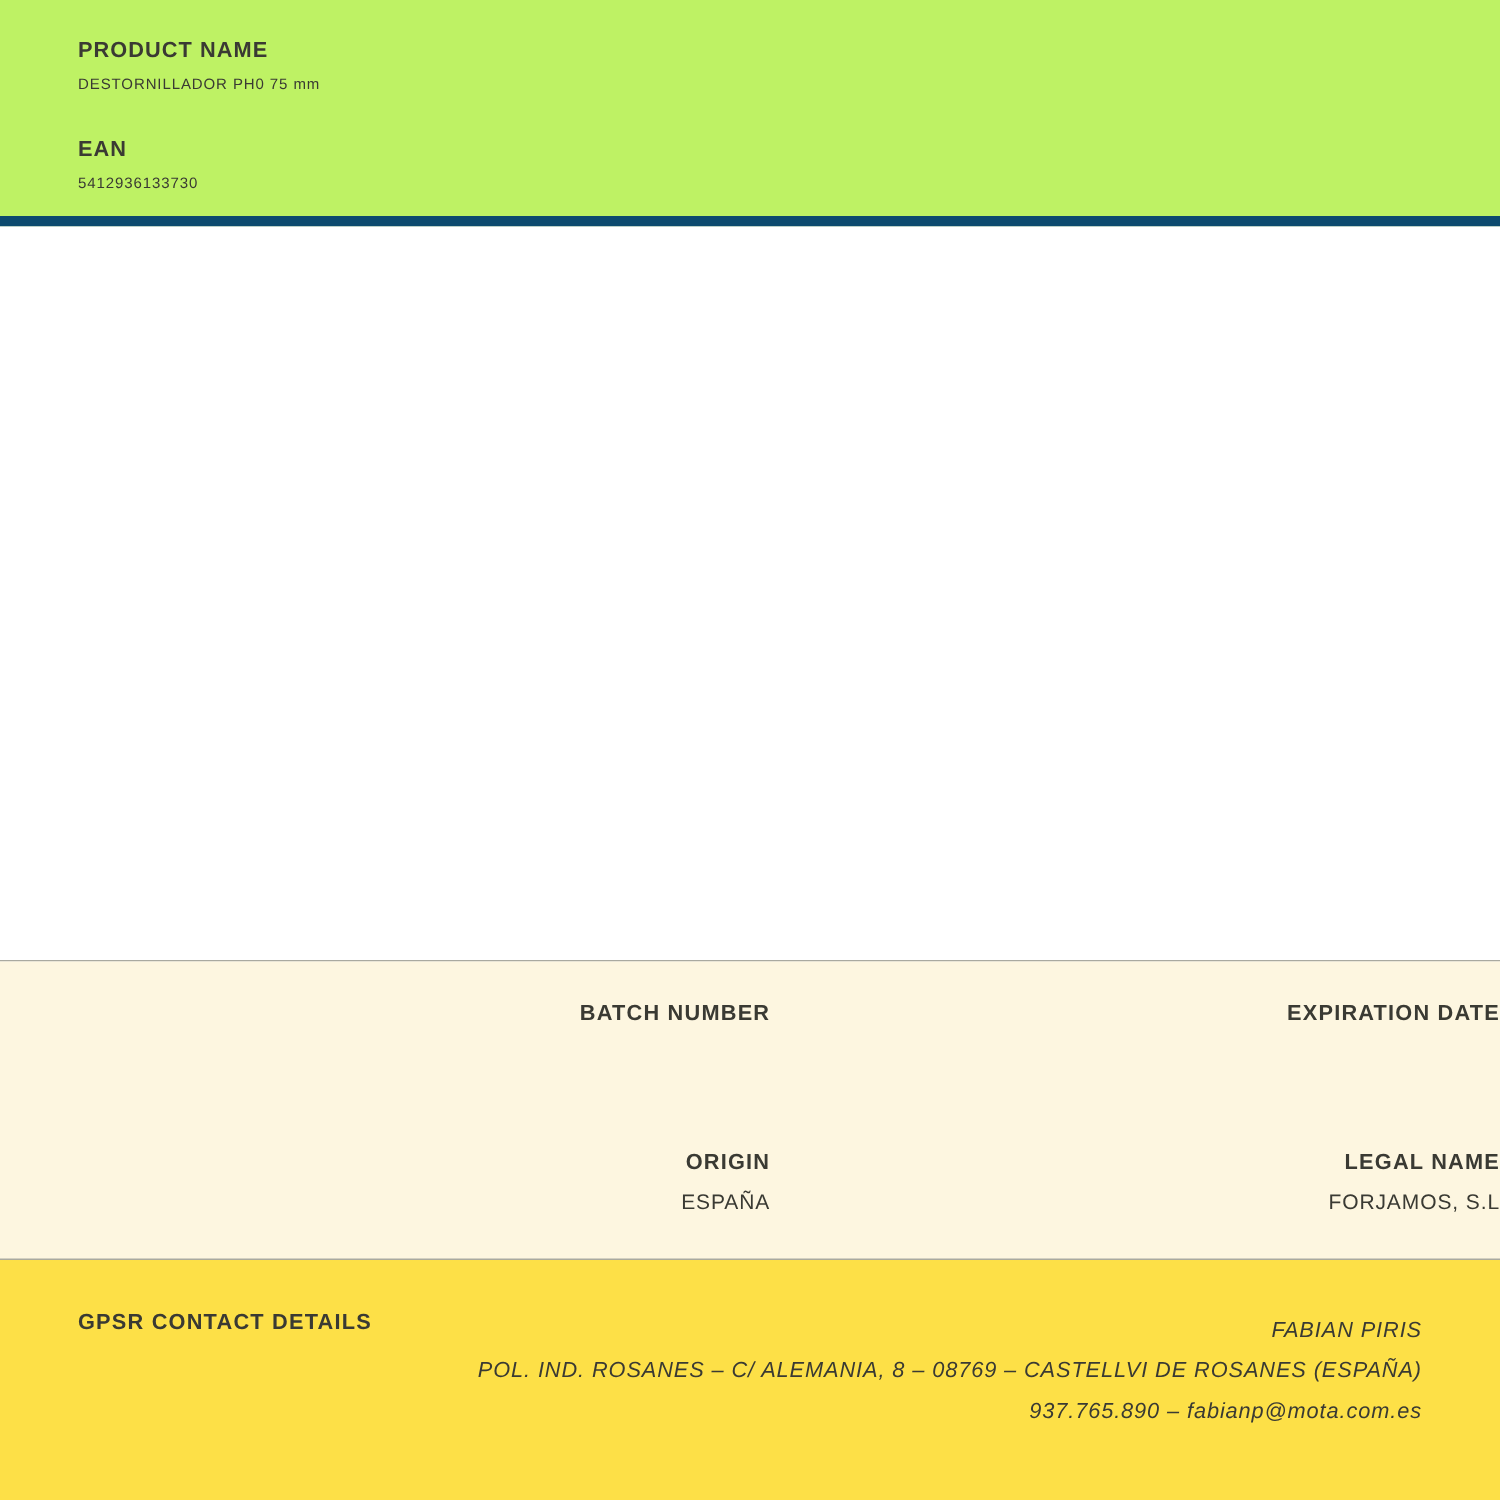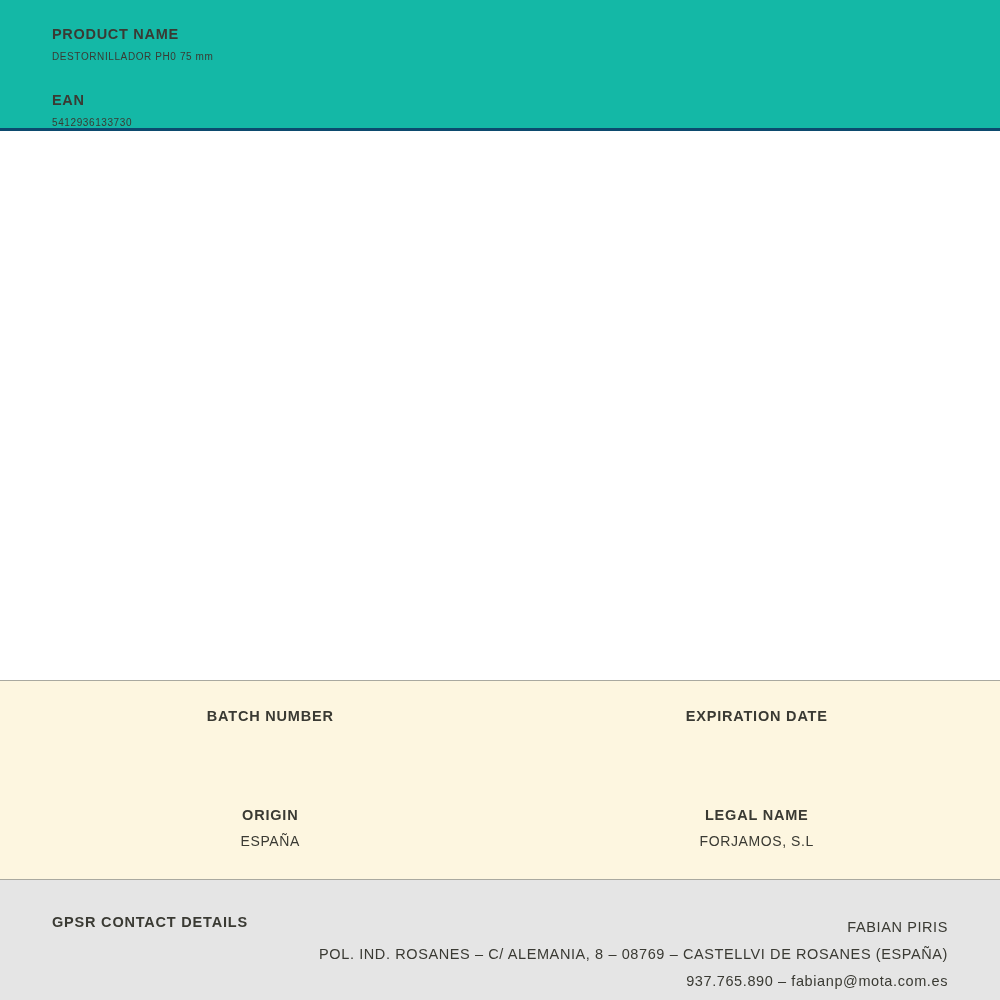--- a/index.html
+++ b/index.html
@@ -17,25 +17,25 @@
   .page {
     position: relative;
     width: 1000px;
     height: 1000px;
     display: flex;
     flex-direction: column;
   }
 
   
   .top-block {
-    background: #14b8a6;
-    border-bottom: 3px solid #0c4a6e;
+    background: #bef264;
+    border-bottom: 7px solid #0c4a6e;
     padding: 26px 0 18px 0;
     box-sizing: border-box;
-    height: 131px;
+    height: 151px;
   }
   .field {
     padding-left: 52px;
   }
   .field + .field {
     margin-top: 30px;
   }
   .field-label {
     font-size: 14.5px;
     font-weight: bold;
@@ -60,21 +60,21 @@
   .mid-block {
     background: #fdf6e0;
     border-bottom: 1px solid #a9a9a0;
     box-sizing: border-box;
     height: 199px;
     padding-top: 27px;
   }
   .mid-grid {
     display: grid;
     grid-template-columns: 1fr 1fr;
-    text-align: center;
+    text-align: right;
     padding-left: 27px;
   }
   .mid-cell-label {
     font-size: 14.5px;
     font-weight: bold;
     letter-spacing: 0.8px;
     color: #3a3a33;
   }
   .mid-cell-value {
     font-size: 14px;
@@ -82,43 +82,44 @@
     color: #3a3a33;
     min-height: 18px;
     margin-top: 10px;
   }
   .mid-row-2 {
     margin-top: 55px;
   }
 
   
   .footer {
-    background: #e5e5e5;
+    background: #fde047;
     box-sizing: border-box;
-    height: 120px;
+    height: 160px;
     padding: 34px 52px 0 52px;
     position: relative;
   }
   .footer-title {
     position: absolute;
     left: 52px;
     top: 34px;
     font-size: 14.5px;
     font-weight: bold;
     letter-spacing: 0.8px;
     color: #3a3a33;
   }
   .footer-lines {
     text-align: right;
     color: #3a3a33;
   }
   .footer-line {
     font-size: 14.5px;
     letter-spacing: 0.6px;
     line-height: 27px;
+    font-style: italic;
   }
 </style>
 </head>
 <body>
 
 <div class="page">
 
   <div class="top-block">
     <div class="field">
       <div class="field-label">PRODUCT NAME</div>

